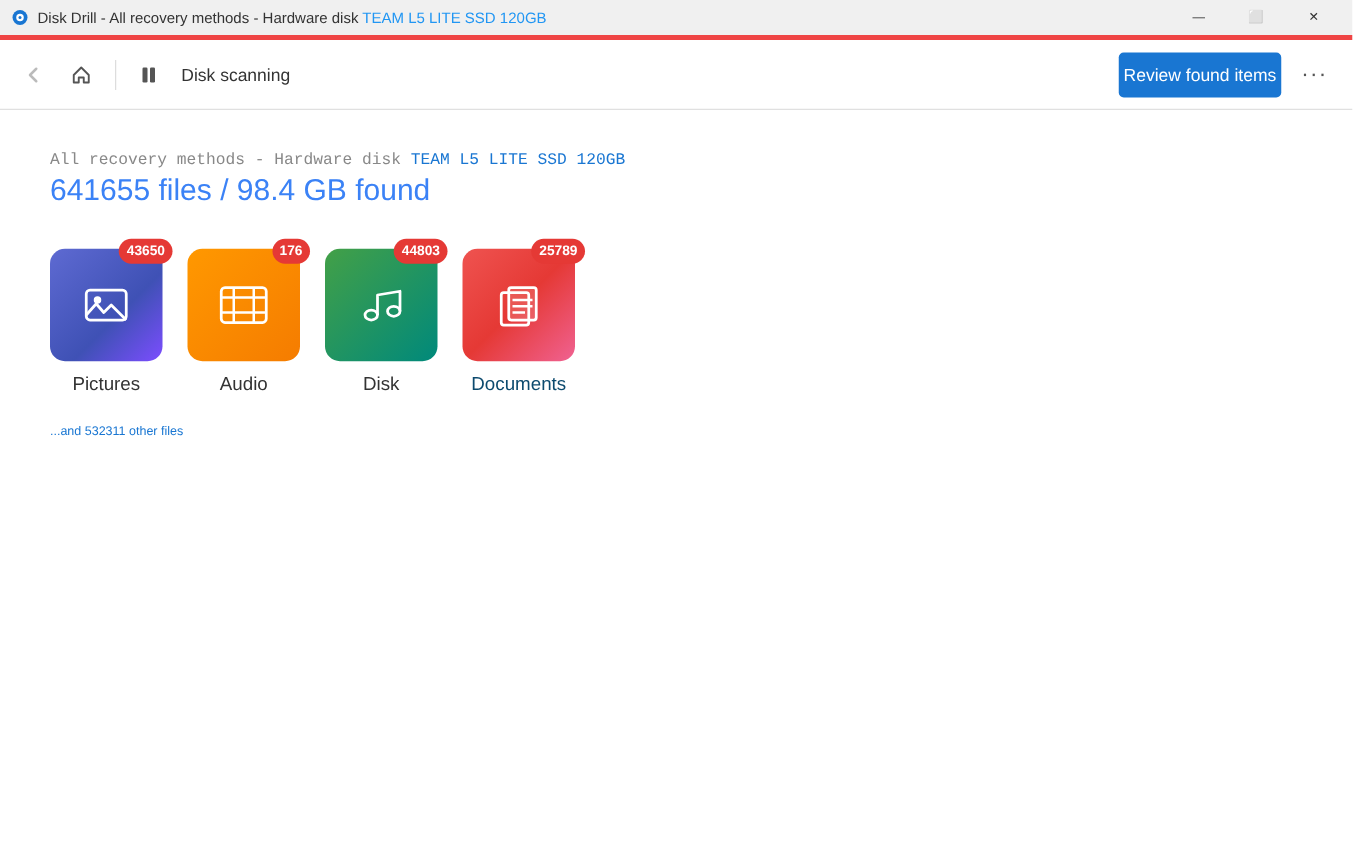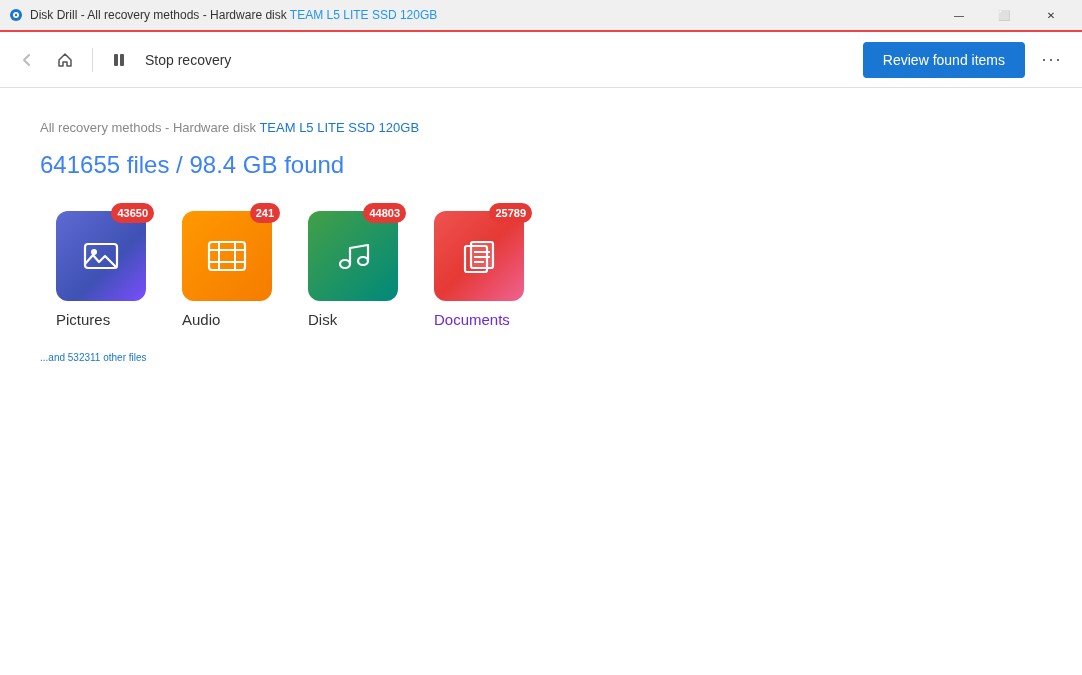--- a/index.html
+++ b/index.html
@@ -5,21 +5,21 @@
     * { margin: 0; padding: 0; box-sizing: border-box; }
     body { font-family: 'Segoe UI', Arial, sans-serif; background: #fff; width: 1082px; height: 675px; overflow: hidden; user-select: none; }
 
     
     .titlebar {
       height: 32px;
       background: #f0f0f0;
       display: flex;
       align-items: center;
       padding: 0 8px;
-      border-bottom: 2px solid #ef4444;
+      border-bottom: 4px solid #ef4444;
       font-size: 12px;
       color: #333;
     }
     .titlebar-icon {
       width: 16px;
       height: 16px;
       margin-right: 6px;
       display: flex; align-items: center; justify-content: center;
     }
     .titlebar-title { flex: 1; font-size: 12px; color: #333; }
@@ -61,21 +61,21 @@
       font-size: 14px;
       color: #333;
       margin-left: 4px;
     }
     .spacer { flex: 1; }
     .review-btn {
       background: #1976d2;
       color: #fff;
       border: none;
       border-radius: 4px;
-      padding: 10px 20px;
+      padding: 10px 4px;
       font-size: 14px;
       cursor: pointer;
       font-weight: 500;
     }
     .more-btn {
       background: none;
       border: none;
       cursor: pointer;
       padding: 6px 8px;
       border-radius: 4px;
@@ -85,43 +85,43 @@
       display: flex; align-items: center;
     }
 
     
     .main-content {
       padding: 32px 40px;
     }
     .breadcrumb {
       font-size: 13px;
       color: #888;
-      margin-bottom: 16px;
+      margin-bottom: 4px;
+      font-family: Liberation Mono, monospace;
     }
     .breadcrumb span.link { color: #1976d2; cursor: pointer; }
     .page-title {
       font-size: 24px;
       font-weight: 400;
       color: #3b82f6;
       margin-bottom: 32px;
     }
 
     
     .categories {
       display: flex;
       gap: 20px;
       margin-bottom: 24px;
     }
     .category-card {
       display: flex;
       flex-direction: column;
-      align-items: flex-start;
+      align-items: center;
       cursor: pointer;
       position: relative;
-      margin-left: 16px;
     }
     .card-icon {
       width: 90px;
       height: 90px;
       border-radius: 12px;
       display: flex; align-items: center; justify-content: center;
       position: relative;
       margin-bottom: 10px;
     }
     .card-icon svg { width: 44px; height: 44px; }
@@ -137,21 +137,21 @@
       padding: 2px 6px;
       min-width: 22px;
       text-align: center;
       line-height: 16px;
     }
     .card-label {
       font-size: 15px;
       color: #333;
       text-align: center;
     }
-    .card-label.active { color: #6d28d9; font-weight: 500; }
+    .card-label.active { color: #0c4a6e; font-weight: 500; }
 
     
     .card-pictures { background: linear-gradient(135deg, #5e6ad2 0%, #3f51b5 60%, #7c4dff 100%); }
     
     .card-video { background: linear-gradient(135deg, #ff9800 0%, #f57c00 100%); }
     
     .card-audio { background: linear-gradient(135deg, #43a047 0%, #00897b 100%); }
     
     .card-documents { background: linear-gradient(135deg, #ef5350 0%, #e53935 50%, #f06292 100%); }
     
@@ -196,21 +196,21 @@
       <path d="M3 9L9 3L15 9V15H11V11H7V15H3V9Z" stroke="#555" stroke-width="1.5" stroke-linejoin="round"></path>
     </svg>
   </button>
   <div class="toolbar-separator"></div>
   <button class="toolbar-btn">
     <svg width="16" height="16" viewBox="0 0 16 16" fill="#555">
       <rect x="3" y="2" width="4" height="12" rx="1"></rect>
       <rect x="9" y="2" width="4" height="12" rx="1"></rect>
     </svg>
   </button>
-  <span class="scanning-label">Stop recovery</span>
+  <span class="scanning-label">Disk scanning</span>
   <div class="spacer"></div>
   <button class="review-btn">Review found items</button>
   <button class="more-btn">···</button>
 </div>
 
 <div class="main-content">
   <div class="breadcrumb">
     <span>All recovery methods - Hardware disk </span><span class="link">TEAM L5 LITE SSD 120GB</span>
   </div>
   <div class="page-title">641655 files / 98.4 GB found</div>
@@ -231,21 +231,21 @@
 
     <div class="category-card">
       <div class="card-icon card-video">
         <svg viewBox="0 0 44 44" fill="none" xmlns="http://www.w3.org/2000/svg">
           <rect x="4" y="8" width="36" height="28" rx="3" stroke="white" stroke-width="2.2" fill="none"></rect>
           <line x1="4" y1="16" x2="40" y2="16" stroke="white" stroke-width="2"></line>
           <line x1="4" y1="28" x2="40" y2="28" stroke="white" stroke-width="2"></line>
           <line x1="14" y1="8" x2="14" y2="36" stroke="white" stroke-width="2"></line>
           <line x1="30" y1="8" x2="30" y2="36" stroke="white" stroke-width="2"></line>
         </svg>
-        <span class="badge">241</span>
+        <span class="badge">176</span>
       </div>
       <span class="card-label">Audio</span>
     </div>
 
     <div class="category-card">
       <div class="card-icon card-audio">
         <svg viewBox="0 0 44 44" fill="none" xmlns="http://www.w3.org/2000/svg">
           <ellipse cx="14" cy="30" rx="5" ry="4" stroke="white" stroke-width="2.2" fill="none"></ellipse>
           <ellipse cx="32" cy="27" rx="5" ry="4" stroke="white" stroke-width="2.2" fill="none"></ellipse>
           <path d="M19 30V14L37 11V27" stroke="white" stroke-width="2.2" stroke-linejoin="round" fill="none"></path>

